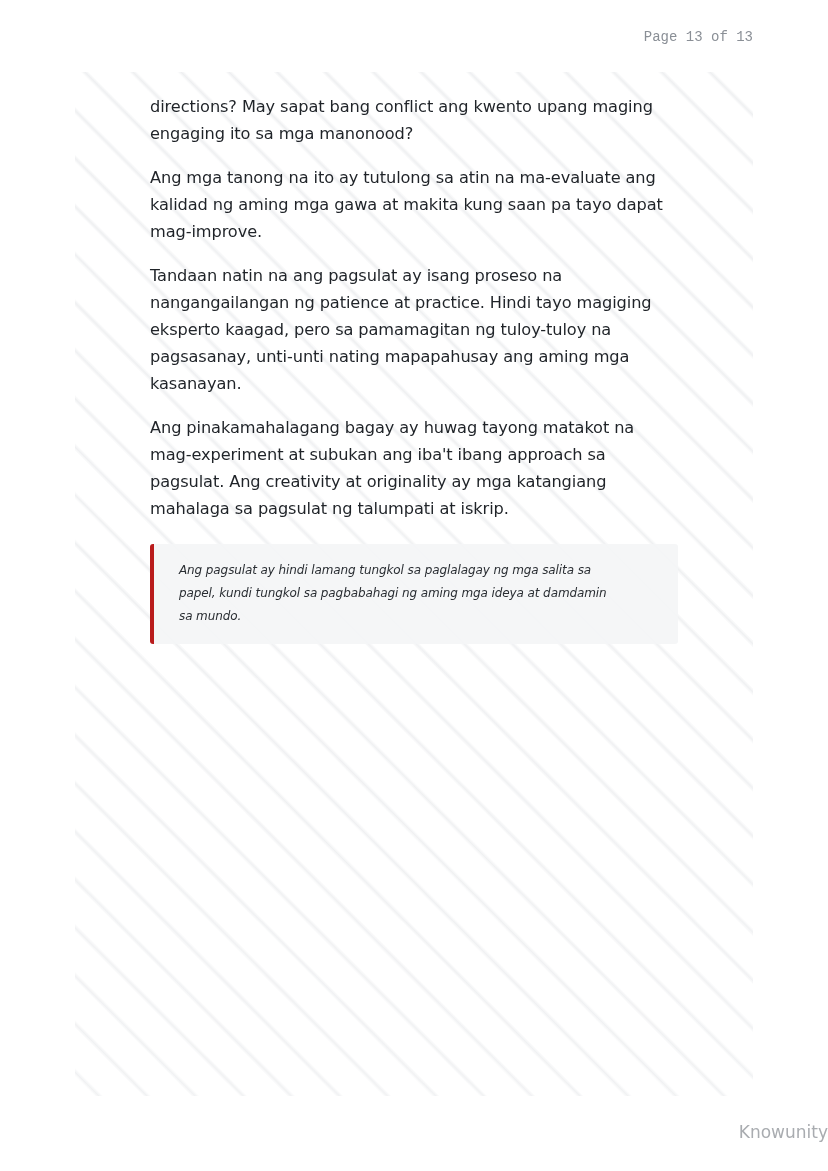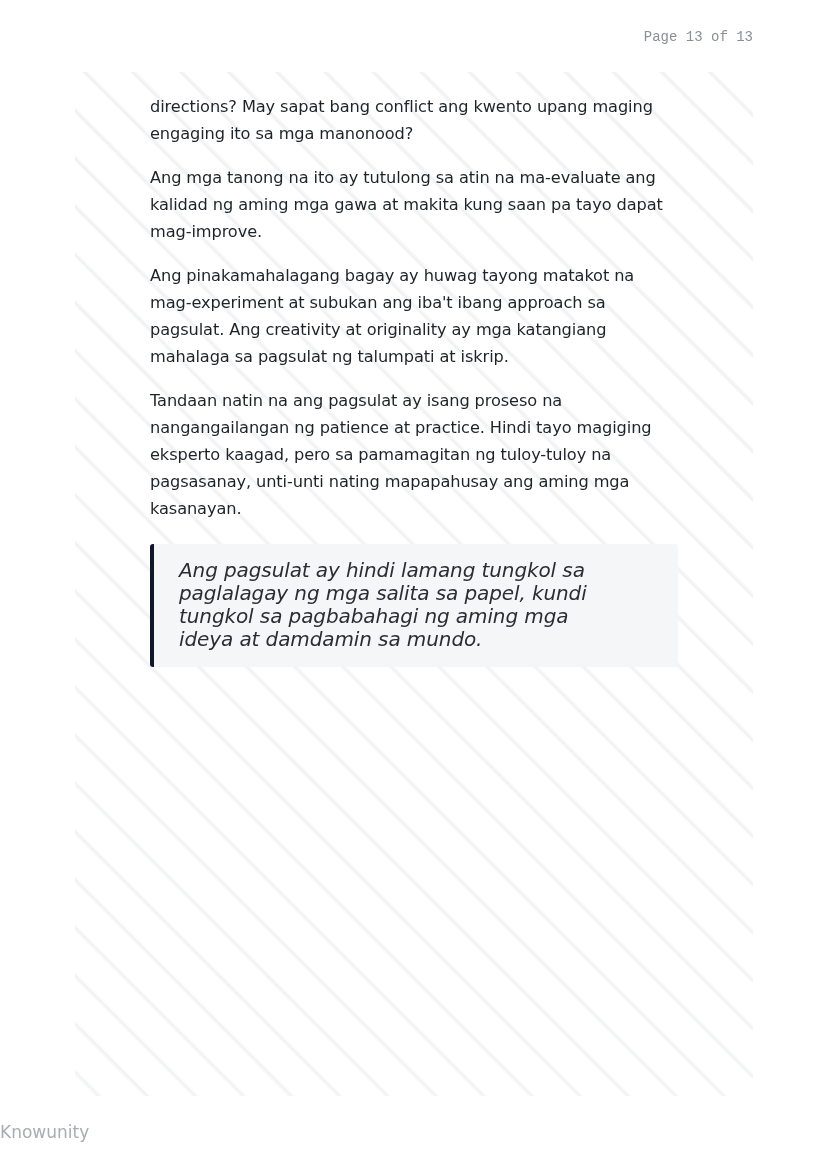--- a/index.html
+++ b/index.html
@@ -50,47 +50,47 @@
     }
     .content p {
       margin: 17px 0 9px 0;
     }
     .quote {
       margin-top: 22px;
       margin-left: 0;
       width: 528px;
       box-sizing: border-box;
       background: rgba(244,245,246,0.92);
-      border-left: 4px solid #0f172a;
+      border-left: 4px solid #b91c1c;
       border-radius: 3px;
       padding: 15px 60px 16px 25px;
       font-style: italic;
-      font-size: 20px;
+      font-size: 12px;
       line-height: 23px;
       color: #2a2e33;
     }
     .footer-brand {
       position: absolute;
       left: 0;
       right: 0;
       top: 1122px;
-      text-align: left;
+      text-align: right;
       font-family: "DejaVu Sans", "Liberation Sans", sans-serif;
       font-size: 17px;
       color: #a9acb0;
     }
   </style>
 </head>
 <body>
 
 <div class="page-number">Page 13 of 13</div>
 
 <div class="stripes"></div>
 
 <div class="content">
   <p>directions? May sapat bang conflict ang kwento upang maging engaging ito sa mga manonood?</p>
   <p>Ang mga tanong na ito ay tutulong sa atin na ma-evaluate ang kalidad ng aming mga gawa at makita kung saan pa tayo dapat mag-improve.</p>
+  <p>Tandaan natin na ang pagsulat ay isang proseso na nangangailangan ng patience at practice. Hindi tayo magiging eksperto kaagad, pero sa pamamagitan ng tuloy-tuloy na pagsasanay, unti-unti nating mapapahusay ang aming mga kasanayan.</p>
   <p>Ang pinakamahalagang bagay ay huwag tayong matakot na mag-experiment at subukan ang iba't ibang approach sa pagsulat. Ang creativity at originality ay mga katangiang mahalaga sa pagsulat ng talumpati at iskrip.</p>
-  <p>Tandaan natin na ang pagsulat ay isang proseso na nangangailangan ng patience at practice. Hindi tayo magiging eksperto kaagad, pero sa pamamagitan ng tuloy-tuloy na pagsasanay, unti-unti nating mapapahusay ang aming mga kasanayan.</p>
   <div class="quote">Ang pagsulat ay hindi lamang tungkol sa paglalagay ng mga salita sa papel, kundi tungkol sa pagbabahagi ng aming mga ideya at damdamin sa mundo.</div>
 </div>
 
 <div class="footer-brand">Knowunity</div>
 
 </body></html>

